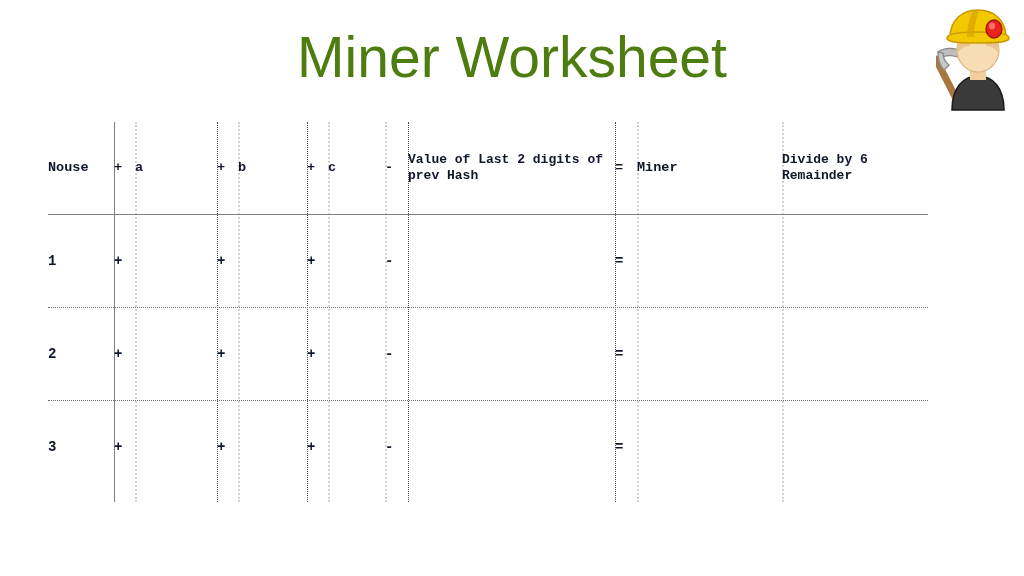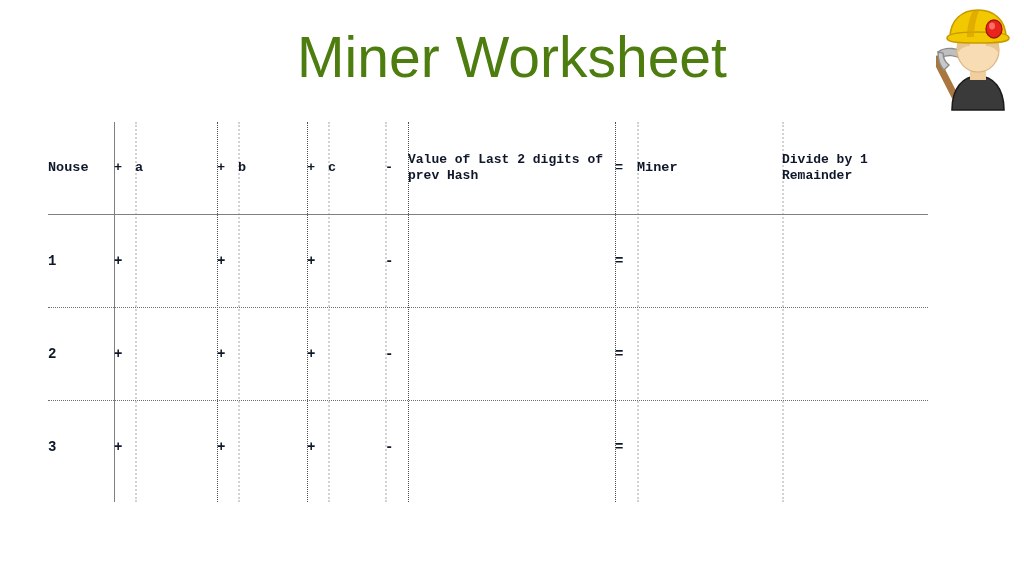--- a/index.html
+++ b/index.html
@@ -219,21 +219,21 @@
         <th class="hdr op">+</th>
         <th class="hdr">a</th>
         <th class="hdr op">+</th>
         <th class="hdr">b</th>
         <th class="hdr op">+</th>
         <th class="hdr">c</th>
         <th class="hdr op">-</th>
         <th class="hdr small">Value of Last 2 digits of prev Hash</th>
         <th class="hdr op">=</th>
         <th class="hdr">Miner</th>
-        <th class="hdr small">Divide by 1 Remainder</th>
+        <th class="hdr small">Divide by 6 Remainder</th>
       </tr>
     </thead>
     <tbody>
       <tr>
         <td class="cell num">1</td>
         <td class="cell op">+</td>
         <td class="cell"></td>
         <td class="cell op">+</td>
         <td class="cell"></td>
         <td class="cell op">+</td>

